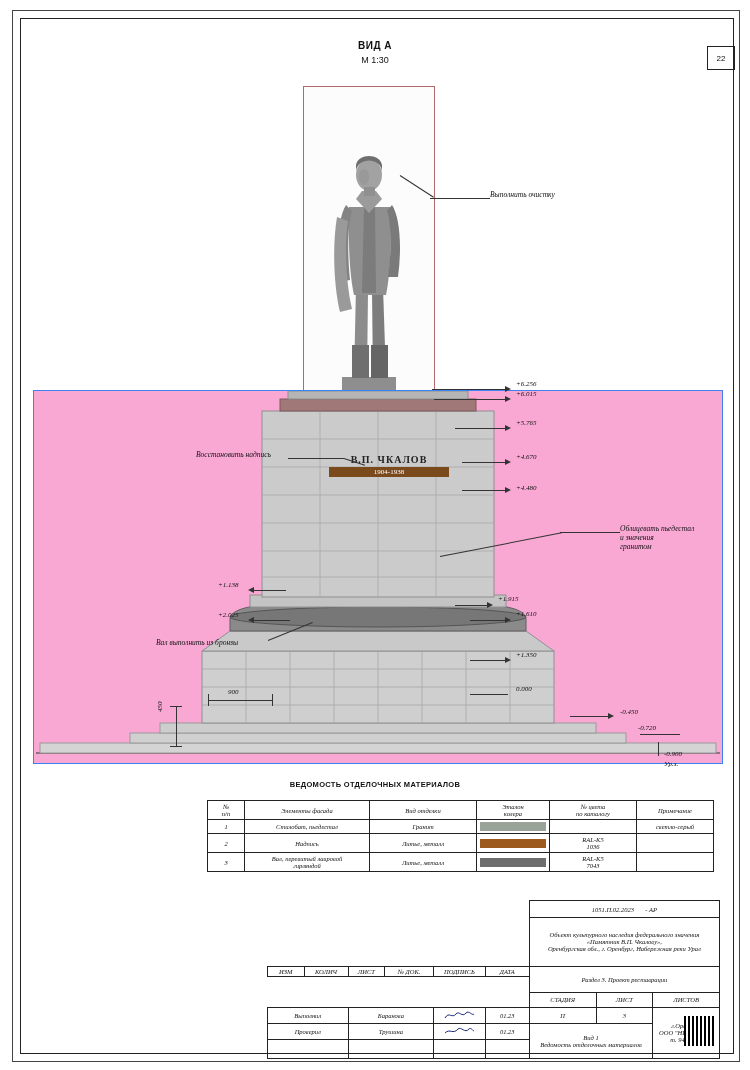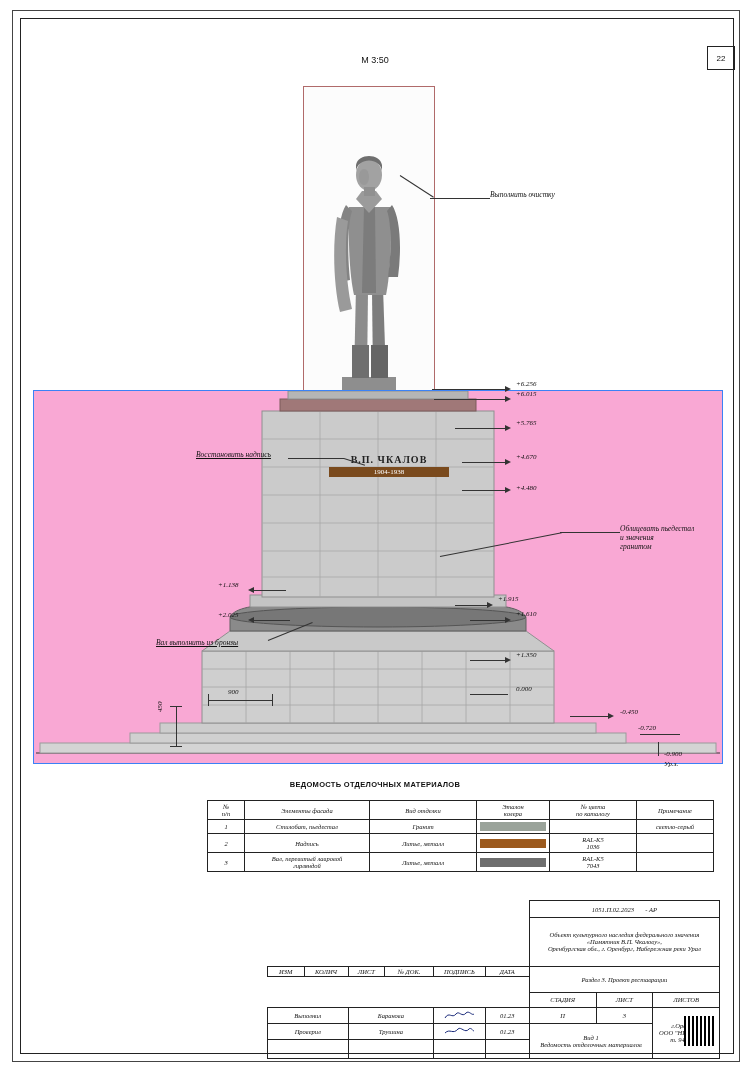--- a/index.html
+++ b/index.html
@@ -15,21 +15,21 @@
   .statue-box{position:absolute;left:303px;top:86px;width:130px;height:305px;border:1px solid #b06a6a;overflow:hidden;background:#fdfdfd;}
   .statue-wrap{position:absolute;left:0;top:0;width:130px;height:305px;}
   
   .elev-box{position:absolute;left:33px;top:390px;width:688px;height:372px;border:1px solid #3b82f6;background:#f9a8d4;}
 
   
   .ln{position:absolute;background:#333;}
   .hl{height:1px;}
   .vl{width:1px;}
   .lab{position:absolute;font-family:"Liberation Serif",serif;font-size:7.5px;font-style:italic;color:#111;white-space:nowrap;}
-  .lab-u{text-decoration:underline;}
+  .lab-u{}
   .mark{position:absolute;font-family:"Liberation Serif",serif;font-size:7px;font-style:italic;white-space:nowrap;}
   .arr{position:absolute;width:0;height:0;border-top:3px solid transparent;border-bottom:3px solid transparent;border-right:6px solid #333;}
   .arrl{position:absolute;width:0;height:0;border-top:3px solid transparent;border-bottom:3px solid transparent;border-left:6px solid #333;}
 
   
   .mat-title{position:absolute;left:0;top:780px;width:750px;text-align:center;font-size:7.5px;font-weight:bold;letter-spacing:.3px;}
   table{border-collapse:collapse;}
   .mat-table{position:absolute;left:207px;top:800px;font-size:6.5px;font-family:"Liberation Serif",serif;font-style:italic;}
   .mat-table td,.mat-table th{border:1px solid #222;padding:2px 3px;text-align:center;vertical-align:middle;}
   .mat-table th{font-weight:normal;font-size:6.5px;}
@@ -47,21 +47,22 @@
 </head>
 <body>
 
 <div class="sheet">
 
   <div class="frame-outer"></div>
   <div class="frame-inner"></div>
 
   <div class="sheet-num">22</div>
 
-  <div class="title-a2">М 3:50</div>
+  <div class="title-a">ВИД А</div>
+  <div class="title-a2">М 1:30</div>
 
   <div class="statue-box">
     <svg class="statue-wrap" viewBox="0 0 130 305">
       <rect x="0" y="0" width="130" height="305" fill="#fcfcfc"></rect>
 
       <rect x="38" y="290" width="54" height="15" fill="#8e8e8e"></rect>
 
       <path d="M52 200 L50 290 L63 290 L64 205 Z" fill="#8c8c8c"></path>
       <path d="M68 205 L69 290 L82 290 L79 200 Z" fill="#7d7d7d"></path>
 

